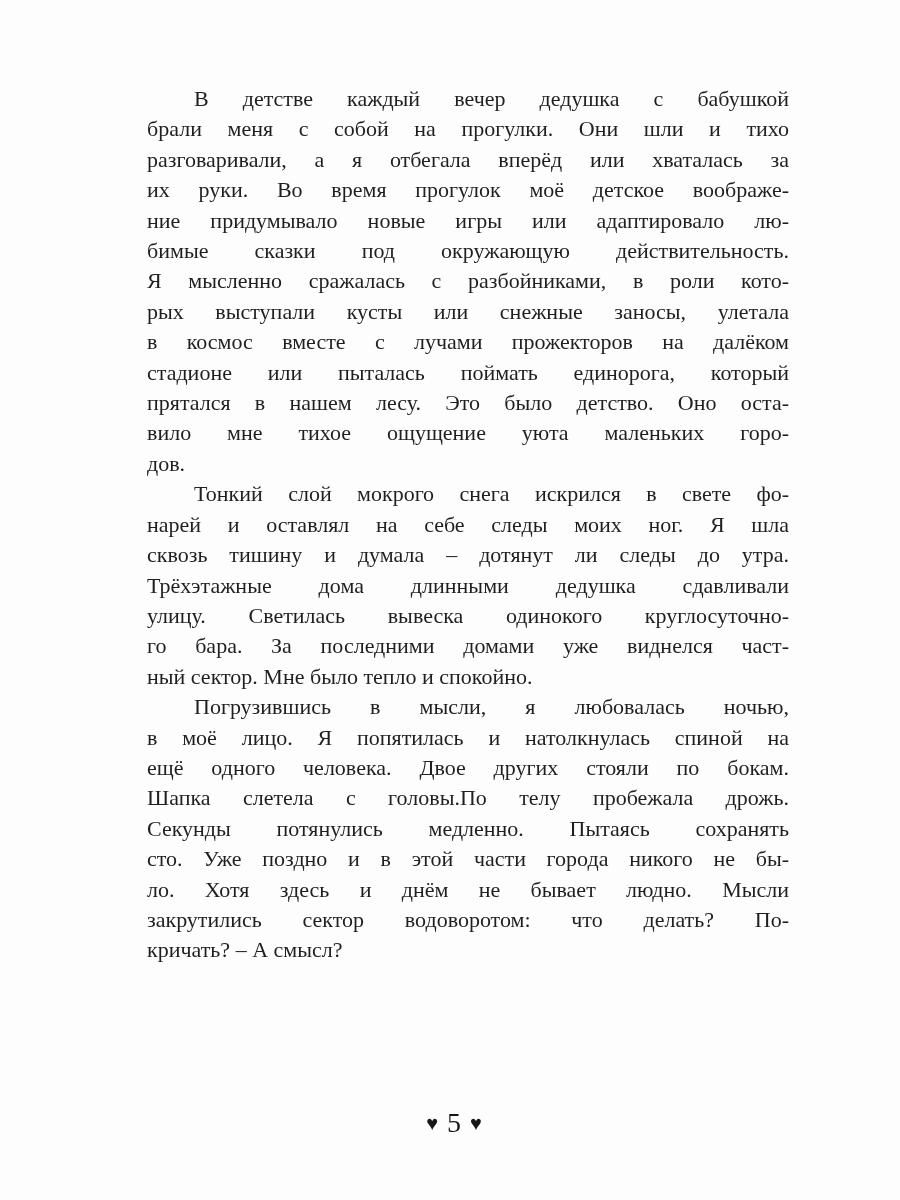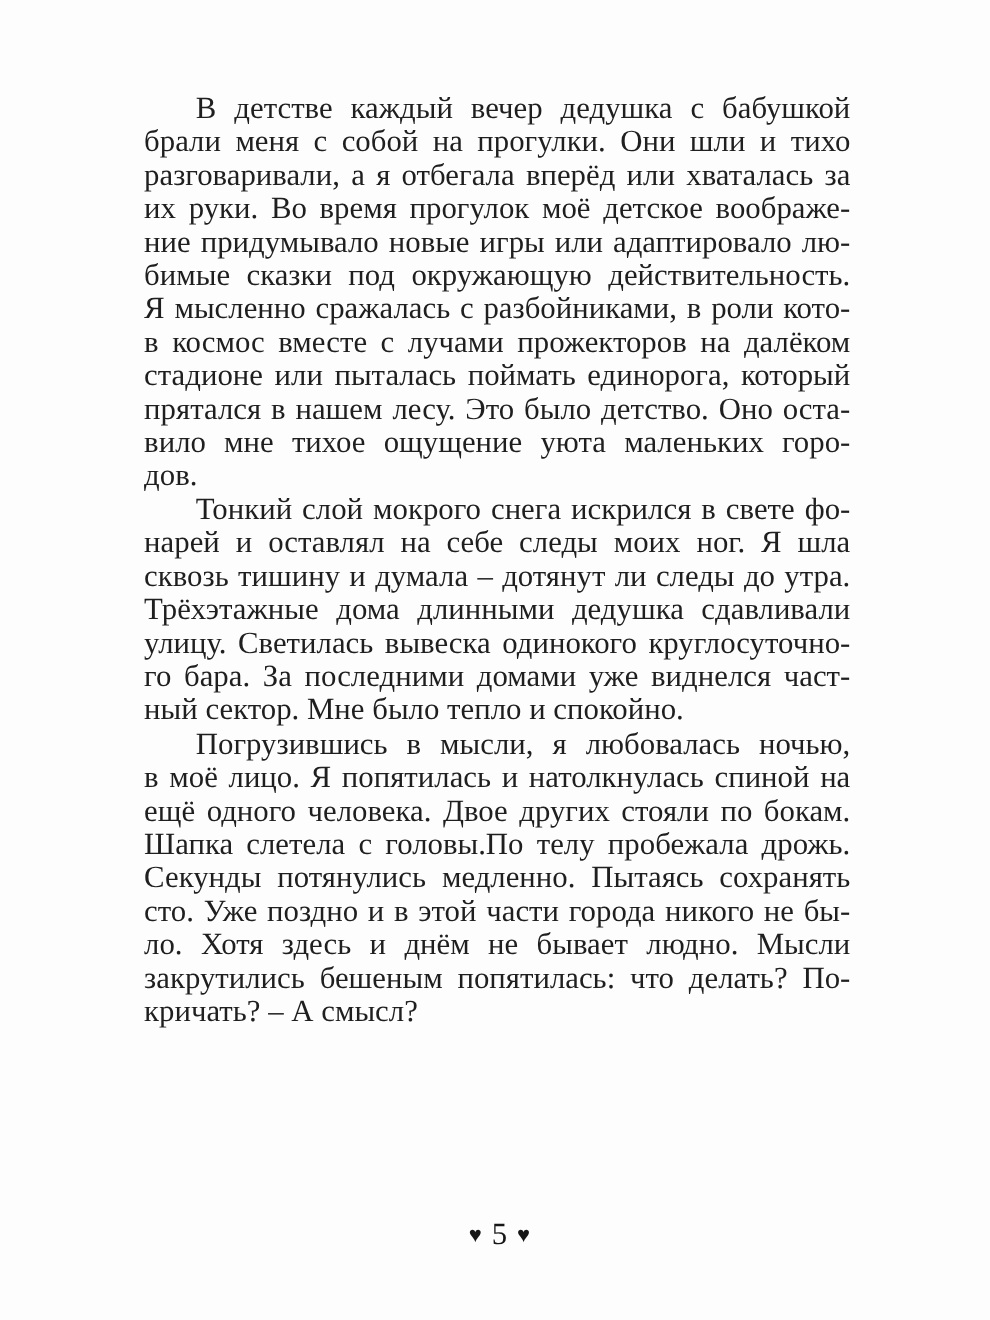--- a/index.html
+++ b/index.html
@@ -10,24 +10,24 @@
     position: relative;
     width: 900px;
     height: 1200px;
     background: #fdfdfd;
     overflow: hidden;
     font-family: "Liberation Serif", "DejaVu Serif", serif;
     color: #1f1f1f;
   }
   .text-block {
     position: absolute;
-    left: 131px;
+    left: 147px;
     top: 84px;
     width: 642px;
-    font-size: 28px;
+    font-size: 22px;
     line-height: 30.4px;
   }
   .text-block .line {
     text-align: justify;
     text-align-last: justify;
     white-space: normal;
   }
   .text-block .line.first {
     text-indent: 47px;
   }
@@ -58,38 +58,39 @@
 
 <div class="page">
   <div class="text-block" id="text-block">
       <div class="line first">В детстве каждый вечер дедушка с бабушкой</div>
       <div class="line">брали меня с собой на прогулки. Они шли и тихо</div>
       <div class="line">разговаривали, а я отбегала вперёд или хваталась за</div>
       <div class="line">их руки. Во время прогулок моё детское воображе-</div>
       <div class="line">ние придумывало новые игры или адаптировало лю-</div>
       <div class="line">бимые сказки под окружающую действительность.</div>
       <div class="line">Я мысленно сражалась с разбойниками, в роли кото-</div>
+      <div class="line">рых выступали кусты или снежные заносы, улетала</div>
       <div class="line">в космос вместе с лучами прожекторов на далёком</div>
       <div class="line">стадионе или пыталась поймать единорога, который</div>
       <div class="line">прятался в нашем лесу. Это было детство. Оно оста-</div>
       <div class="line">вило мне тихое ощущение уюта маленьких горо-</div>
       <div class="line last">дов.</div>
       <div class="line first">Тонкий слой мокрого снега искрился в свете фо-</div>
       <div class="line">нарей и оставлял на себе следы моих ног. Я шла</div>
       <div class="line">сквозь тишину и думала – дотянут ли следы до утра.</div>
       <div class="line">Трёхэтажные дома длинными дедушка сдавливали</div>
       <div class="line">улицу. Светилась вывеска одинокого круглосуточно-</div>
       <div class="line">го бара. За последними домами уже виднелся част-</div>
       <div class="line last">ный сектор. Мне было тепло и спокойно.</div>
       <div class="line first">Погрузившись в мысли, я любовалась ночью,</div>
       <div class="line">в моё лицо. Я попятилась и натолкнулась спиной на</div>
       <div class="line">ещё одного человека. Двое других стояли по бокам.</div>
       <div class="line">Шапка слетела с головы.По телу пробежала дрожь.</div>
       <div class="line">Секунды потянулись медленно. Пытаясь сохранять</div>
       <div class="line">сто. Уже поздно и в этой части города никого не бы-</div>
       <div class="line">ло. Хотя здесь и днём не бывает людно. Мысли</div>
-      <div class="line">закрутились бешеным попятилась: что делать? По-</div>
+      <div class="line">закрутились сектор водоворотом: что делать? По-</div>
       <div class="line last">кричать? – А смысл?</div>
     </div>
   <div class="footer">
     <span class="heart">♥</span><span class="pagenum">5</span><span class="heart">♥</span>
   </div>
 </div>
 
 </body></html>

